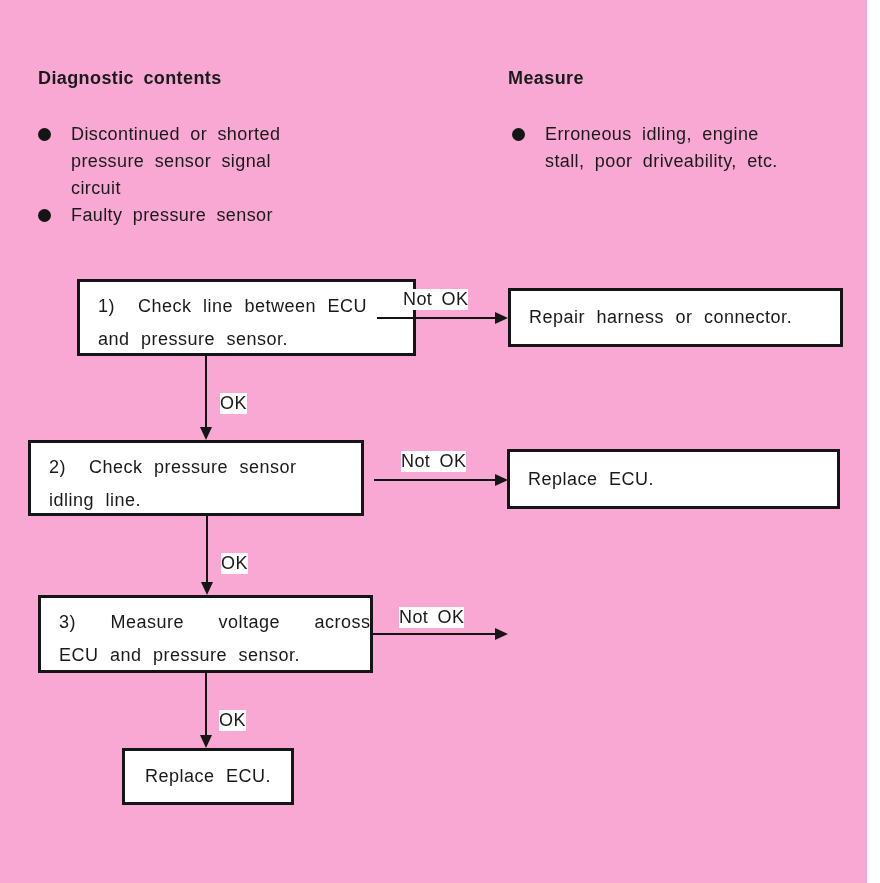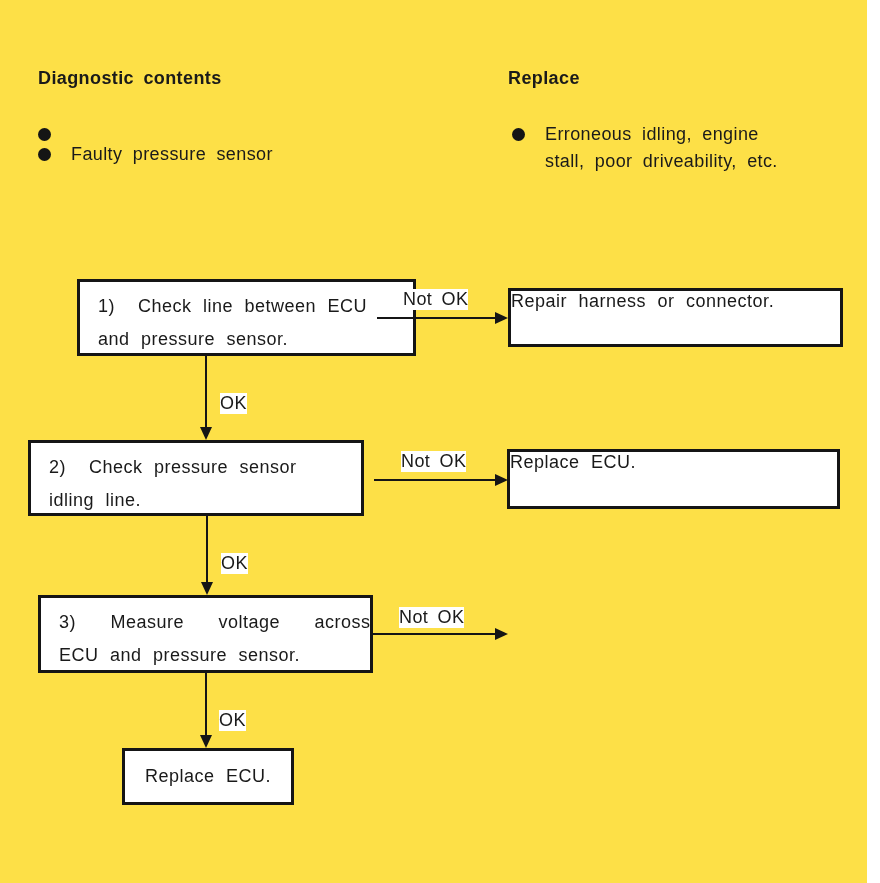--- a/index.html
+++ b/index.html
@@ -4,21 +4,21 @@
 <style>
   html, body {
     margin: 0;
     padding: 0;
     background: #ffffff;
   }
   .canvas {
     position: relative;
     width: 867px;
     height: 883px;
-    background: #fde047;
+    background: #f9a8d4;
     font-family: "Liberation Sans", sans-serif;
     color: #1a1a1a;
     overflow: hidden;
   }
 
   
   .section-title {
     position: absolute;
     font-size: 18px;
     font-weight: bold;
@@ -62,21 +62,22 @@
     letter-spacing: 0.5px;
     word-spacing: 6px;
   }
   .fbox .line { white-space: pre; }
   .step-box { line-height: 33px; padding: 8px 0 0 18px; }
   #box-step1 { left: 38px;  top: 279px; width: 339px; height: 77px; margin-left: 39px; }
   #box-step2 { left: 28px;  top: 440px; width: 336px; height: 76px; }
   #box-step3 { left: 38px;  top: 595px; width: 335px; height: 78px; }
   .action-box {
     display: flex;
-    align-items: flex-start;
+    align-items: center;
+    padding-left: 18px;
   }
   #box-action1 { left: 508px; top: 288px; width: 335px; height: 59px; }
   #box-action2 { left: 507px; top: 449px; width: 333px; height: 60px; }
   #box-action3 { left: 507px; top: 605px; width: 333px; height: 59px; }
   #box-final   { left: 122px; top: 748px; width: 172px; height: 57px;
                  display: flex; align-items: center; padding-left: 20px; }
 
   
   .hline { position: absolute; height: 2px; background: #151515; }
   .vline { position: absolute; width: 2px;  background: #151515; }
@@ -120,25 +121,30 @@
   #label-ok1 { left: 220px; top: 393px; }
   #label-ok2 { left: 221px; top: 553px; }
   #label-ok3 { left: 219px; top: 710px; }
 </style>
 </head>
 <body>
 
 <div class="canvas">
 
   <div class="section-title" id="title-left">Diagnostic contents</div>
-  <div class="section-title" id="title-right">Replace</div>
+  <div class="section-title" id="title-right">Measure</div>
 
   <div class="bullet-list" id="bullets-left">
     <div class="bullet-item">
       <span class="bullet-dot"></span>
+      <div class="bullet-lines">
+        <div>Discontinued or shorted</div>
+        <div>pressure sensor signal</div>
+        <div>circuit</div>
+      </div>
     </div>
     <div class="bullet-item">
       <span class="bullet-dot"></span>
       <div class="bullet-lines">
         <div>Faulty pressure sensor</div>
       </div>
     </div>
   </div>
 
   <div class="bullet-list" id="bullets-right">

